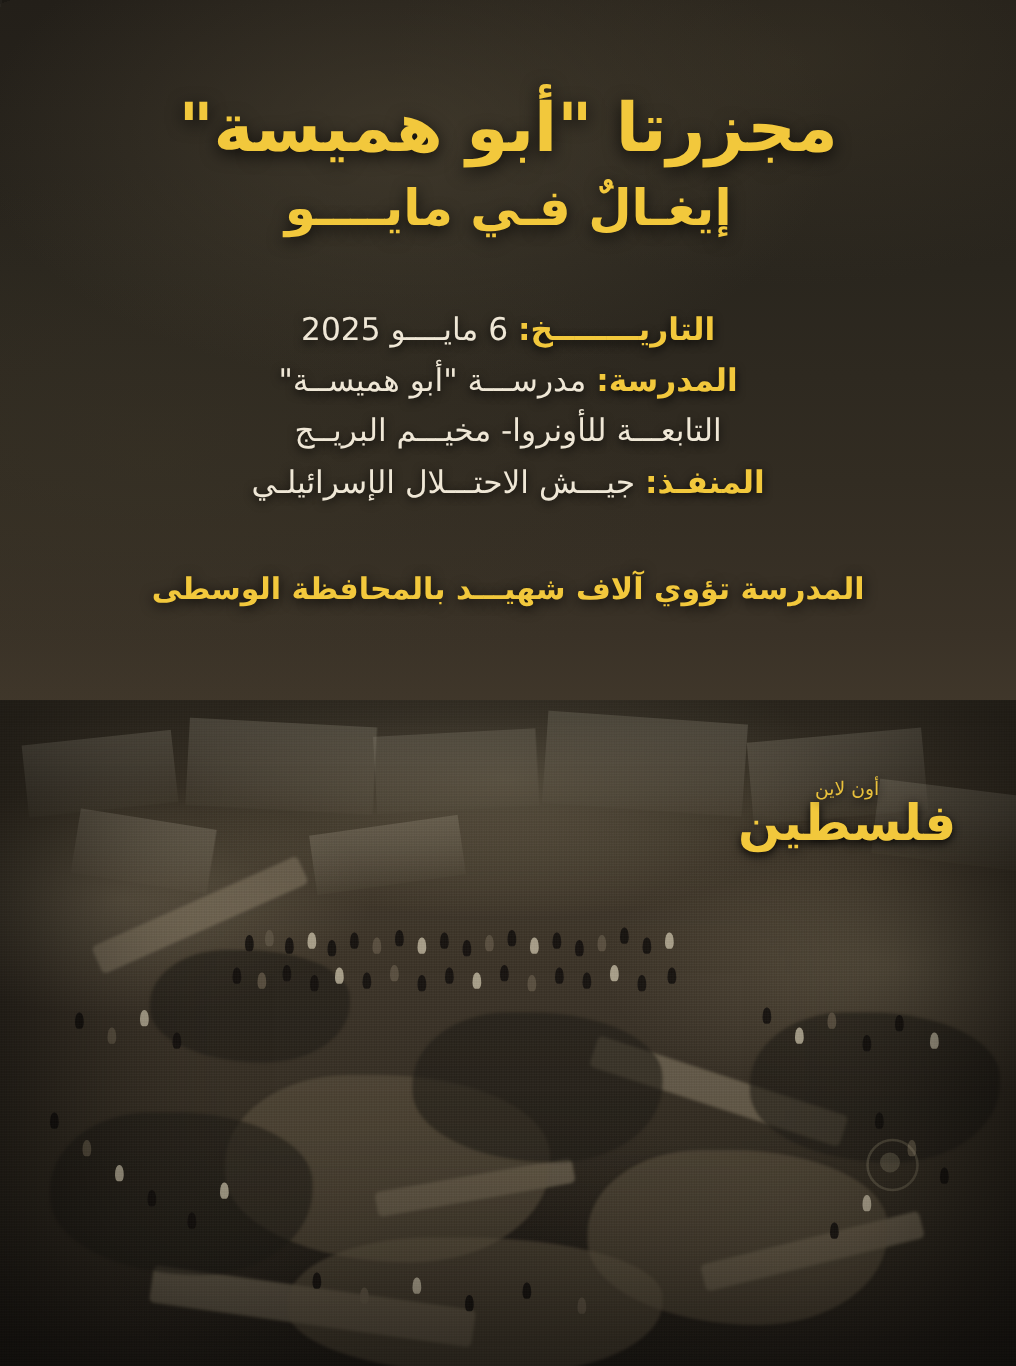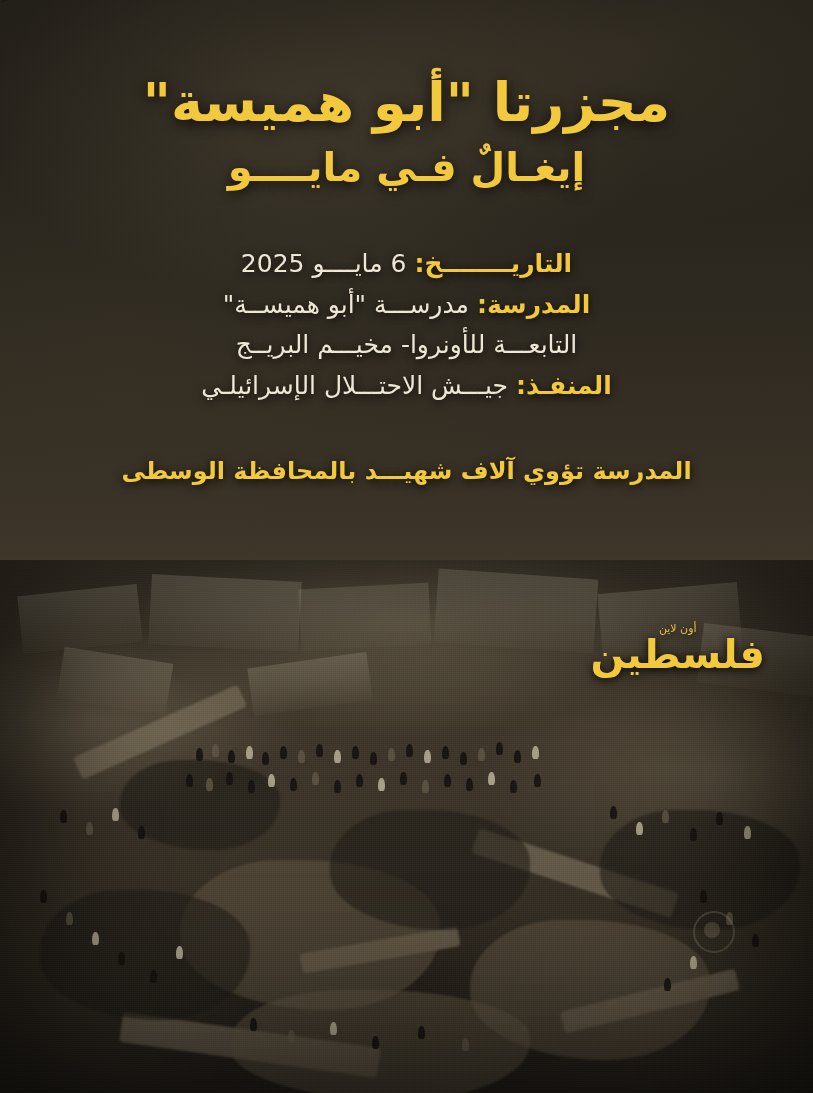--- a/index.html
+++ b/index.html
@@ -156,21 +156,21 @@
   
   .logo {
     position: absolute;
     right: 48px;
     top: 622px;
     text-align: center;
     color: #f2c83c;
     text-shadow: 0 2px 8px rgba(0,0,0,0.9);
   }
   .logo .small {
-    font-size: 11px;
+    font-size: 15px;
     letter-spacing: 1px;
     margin-bottom: -4px;
     opacity: .95;
   }
   .logo .big {
     font-size: 40px;
     font-weight: bold;
     letter-spacing: -1px;
   }
 

